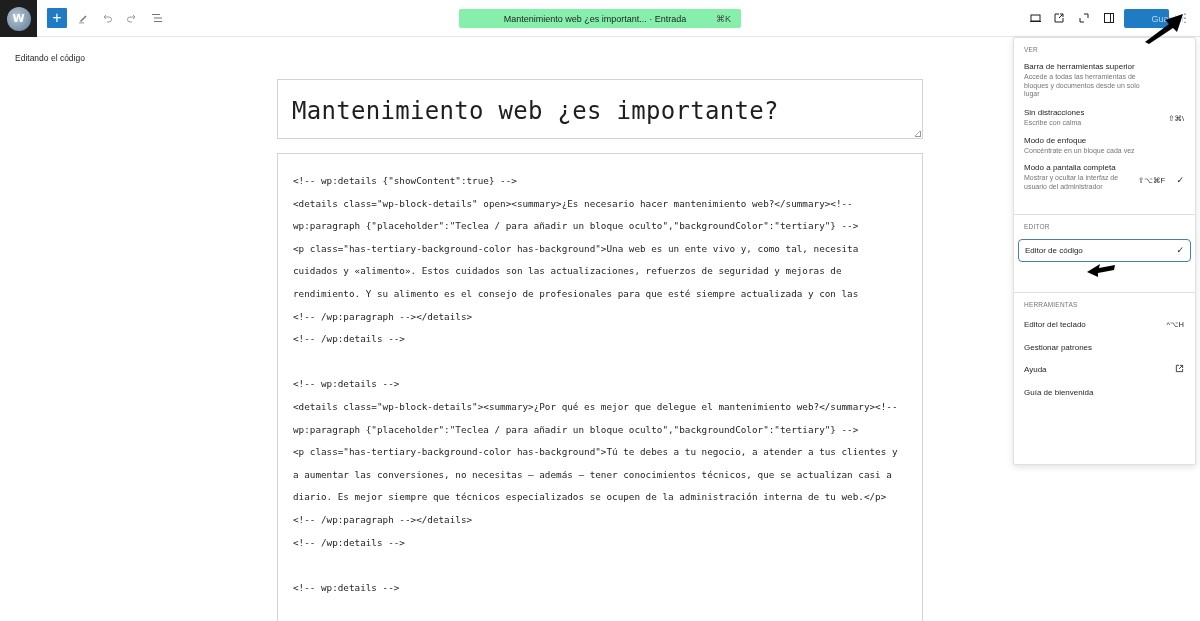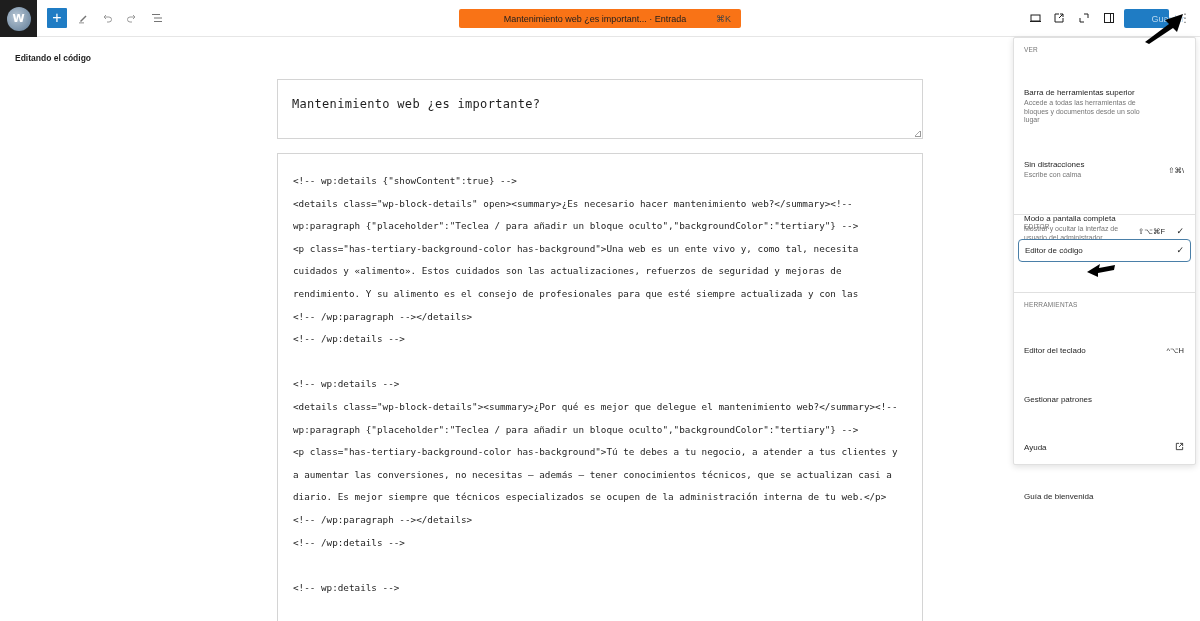--- a/index.html
+++ b/index.html
@@ -2,35 +2,35 @@
 <html><head>
 <meta charset="utf-8">
 <style>
   * { box-sizing: border-box; margin: 0; padding: 0; }
   html, body { width: 1200px; height: 621px; overflow: hidden; background: #fff; font-family: "Liberation Sans", sans-serif; color: #1e1e1e; }
   .topbar { position: absolute; left: 0; top: 0; width: 1200px; height: 37px; border-bottom: 1px solid #e6e6e6; background: #fff; }
   .site-logo { position: absolute; left: 0; top: 0; width: 37px; height: 37px; background: #1e1e1e; display: flex; align-items: center; justify-content: center; }
   .site-logo .circle { width: 24px; height: 24px; border-radius: 50%; background: radial-gradient(circle at 40% 40%, #b9c8d6, #5c7893); display: flex; align-items: center; justify-content: center; color: #fff; font-size: 11px; font-weight: bold; font-family: "DejaVu Sans", sans-serif; }
   .tb-btn { position: absolute; top: 8px; width: 20px; height: 20px; display: flex; align-items: center; justify-content: center; color: #757575; }
   .add-btn { position: absolute; left: 47px; top: 8px; width: 20px; height: 20px; background: #2271b1; background: #1f7cc4; color: #fff; display: flex; align-items: center; justify-content: center; font-size: 16px; line-height: 1; border-radius: 1px; }
-  .command-bar { position: absolute; left: 459px; top: 9px; width: 282px; height: 19px; background: #f97316; border-radius: 2px; font-size: 9px; color: #1e1e1e; display: flex; align-items: center; }
+  .command-bar { position: absolute; left: 459px; top: 9px; width: 282px; height: 19px; background: #86efac; border-radius: 2px; font-size: 9px; color: #1e1e1e; display: flex; align-items: center; }
   .command-bar .title { position: absolute; left: 0; right: 0; text-align: center; padding-right: 10px; }
   .command-bar .kbd { position: absolute; right: 10px; font-size: 9px; color: #444; }
   .save-btn { position: absolute; left: 1124px; top: 9px; width: 45px; height: 19px; background: #1f7cc4; color: #b8d6ee; font-size: 9px; display: flex; align-items: center; justify-content: center; border-radius: 2px; padding-left: 43px; }
   .more-btn { position: absolute; left: 1178px; top: 8px; width: 14px; height: 20px; display: flex; align-items: center; justify-content: center; color: #757575; font-size: 12px; }
-  .editing-label { position: absolute; left: 15px; top: 53px; font-size: 8.5px; font-weight: bold; color: #1e1e1e; }
-  .title-box { position: absolute; left: 277px; top: 79px; width: 646px; height: 60px; border: 1px solid #d4d4d4; font-family: "DejaVu Sans Mono", monospace; font-size: 12px; color: #1e1e1e; padding: 17px 0 0 14px; letter-spacing: 0.3px; }
+  .editing-label { position: absolute; left: 15px; top: 53px; font-size: 8.5px; font-weight: normal; color: #1e1e1e; }
+  .title-box { position: absolute; left: 277px; top: 79px; width: 646px; height: 60px; border: 1px solid #d4d4d4; font-family: "DejaVu Sans Mono", monospace; font-size: 24px; color: #1e1e1e; padding: 17px 0 0 14px; letter-spacing: 0.3px; }
   .resize-handle { position: absolute; right: 1px; bottom: 1px; width: 6px; height: 6px; border-right: 1px solid #999; border-bottom: 1px solid #999; transform: skew(0); background: linear-gradient(135deg, transparent 45%, #aaa 46%, #aaa 55%, transparent 56%); }
   .code-box { position: absolute; left: 277px; top: 153px; width: 646px; height: 480px; border: 1px solid #d4d4d4; font-family: "DejaVu Sans Mono", monospace; font-size: 9.3px; color: #1e1e1e; padding: 22px 14px 0 15px; }
   .code-line { height: 22.6px; line-height: 10px; white-space: pre; overflow: hidden; }
   .menu { position: absolute; left: 1013px; top: 37px; width: 183px; height: 428px; background: #fff; border: 1px solid #e0e0e0; border-radius: 2px; box-shadow: 0 2px 6px rgba(0,0,0,0.12); font-size: 8px; }
   .menu-section { position: relative; border-bottom: 1px solid #e0e0e0; }
   .menu-section:last-child { border-bottom: none; }
   .menu-heading { font-size: 6.5px; color: #757575; text-transform: uppercase; letter-spacing: 0.2px; padding: 8px 0 0 10px; height: 24px; }
-  .menu-item { position: relative; padding: 0 10px; color: #1e1e1e; margin-top: 26px; }
+  .menu-item { position: relative; padding: 0 10px; color: #1e1e1e; }
   .menu-item .label { font-size: 8px; color: #1e1e1e; display: block; }
   .menu-item .desc { font-size: 7px; color: #757575; display: block; line-height: 8.6px; margin-top: 2px; width: 128px; }
   .menu-item .shortcut { position: absolute; right: 30px; font-size: 7.5px; color: #1e1e1e; }
   .menu-item .check { position: absolute; right: 11px; font-size: 9px; color: #1e1e1e; }
   .menu-item .ext { position: absolute; right: 11px; width: 9px; height: 9px; }
   .menu-item.selected { border: 1px solid #4a7fa8; border-radius: 4px; margin: 0 4px; padding: 0 6px; }
   .arrow { position: absolute; }
 </style>
 </head>
 <body>
@@ -132,20 +132,24 @@
     <div class="menu-heading">VER</div>
     <div class="menu-item" style="height:46px">
       <span class="label">Barra de herramientas superior</span>
       <span class="desc">Accede a todas las herramientas de bloques y documentos desde un solo lugar</span>
     </div>
     <div class="menu-item" style="height:28px">
       <span class="label">Sin distracciones</span>
       <span class="desc">Escribe con calma</span>
       <span class="shortcut" style="top:6px;right:11px">⇧⌘\</span>
     </div>
+    <div class="menu-item" style="height:27px">
+      <span class="label">Modo de enfoque</span>
+      <span class="desc">Concéntrate en un bloque cada vez</span>
+    </div>
     <div class="menu-item" style="height:44px">
       <span class="label">Modo a pantalla completa</span>
       <span class="desc" style="width:110px">Mostrar y ocultar la interfaz de usuario del administrador</span>
       <span class="shortcut" style="top:13px">⇧⌥⌘F</span>
       <span class="check" style="top:12px">✓</span>
     </div>
   </div>
 
   <div class="menu-section" style="height:78px">
     <div class="menu-heading">EDITOR</div>

